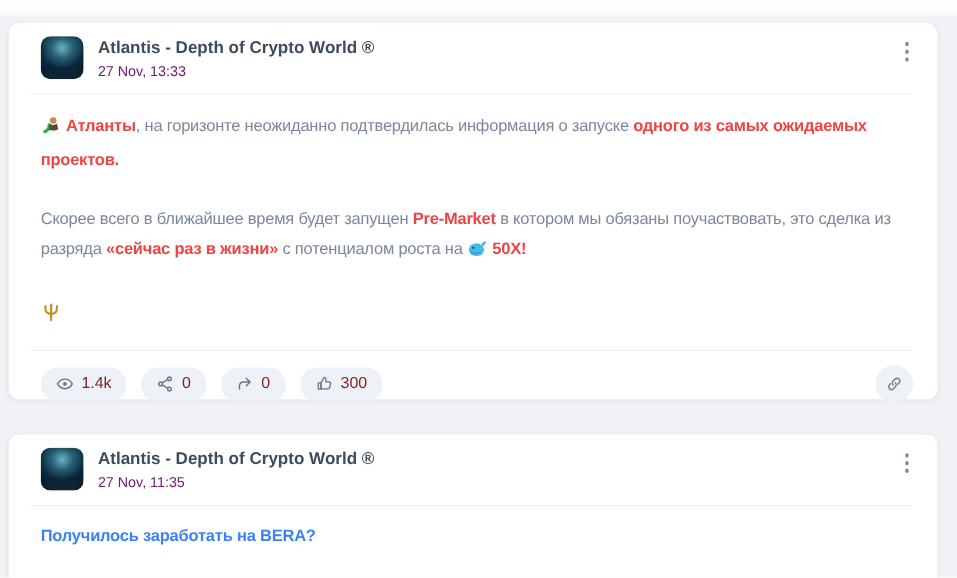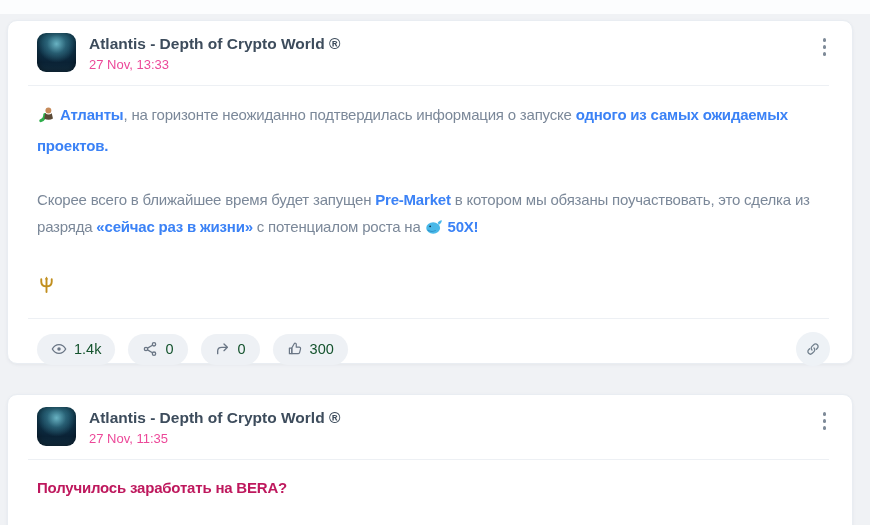--- a/index.html
+++ b/index.html
@@ -21,42 +21,42 @@
   .post-header{display:flex;align-items:flex-start;padding:12px 20px 0 29px;justify-content:space-between;}
   .avatar{
     width:39px;height:39px;border-radius:9px;flex:0 0 auto;cursor:pointer;
     background:
       radial-gradient(circle at 50% 28%, rgba(120,200,215,.85) 0%, rgba(60,130,150,.55) 28%, rgba(0,0,0,0) 55%),
       linear-gradient(180deg,#16475c 0%,#0e3147 45%,#0a2235 75%,#122c3d 100%);
     box-shadow:inset 0 0 6px rgba(0,0,0,.45);
   }
   .hmeta{margin-left:13px;padding-top:1px;}
   .channel-title{font-size:15.5px;font-weight:700;color:#3d4c5c;line-height:19px;cursor:pointer;}
-  .post-date{font-size:13px;color:#ec4899;margin-top:4px;}
+  .post-date{font-size:13px;color:#701a75;margin-top:4px;}
   .kebab{margin-left:auto;padding:5px 6px;cursor:pointer;}
   .kebab i{display:block;width:3.5px;height:3.5px;border-radius:50%;background:#7e8a98;margin:0 auto 3.5px;}
   .divider{height:1px;background:#edf0f4;margin:13px 23px 0 20px;}
   .post-body{padding:15px 29px 0;font-size:15px;line-height:27px;color:#7b8899;letter-spacing:-0.2px;}
   .post-body p{margin:0;}
   .post-body p + p{margin-top:27px;}
-  .post-body b{font-weight:700;color:#3b82f6;}
+  .post-body b{font-weight:700;color:#ef4444;}
   .emj{display:inline-block;vertical-align:-4px;}
   .emj svg{width:19px;height:19px;display:inline-block;}
   .stats{display:flex;align-items:center;padding:13px 22px 0 29px;gap:13px;}
   .pill{
     height:31px;padding:0 14px;border-radius:16px;background:#eef1f5;
-    color:#14532d;font-size:14.5px;display:inline-flex;align-items:center;gap:7px;
+    color:#7f1d1d;font-size:14.5px;display:inline-flex;align-items:center;gap:7px;
   }
   .pill svg{width:16px;height:16px;color:#6a7685;}
   .permalink{
     margin-left:auto;width:34px;height:34px;border-radius:50%;background:#eef2f6;
     display:flex;align-items:center;justify-content:center;color:#74828f;cursor:pointer;
   }
   .permalink svg{width:16px;height:16px;}
-  .poll-question{font-weight:700;color:#be185d;font-size:15px;line-height:27px;margin:0;letter-spacing:-0.2px;}
+  .poll-question{font-weight:700;color:#3b82f6;font-size:15px;line-height:27px;margin:0;letter-spacing:-0.2px;}
 </style>
 </head>
 <body>
 
 <div class="topstrip"></div>
 
 <article class="card card1">
   <header class="post-header">
     <div class="avatar"></div>
     <div class="hmeta">

